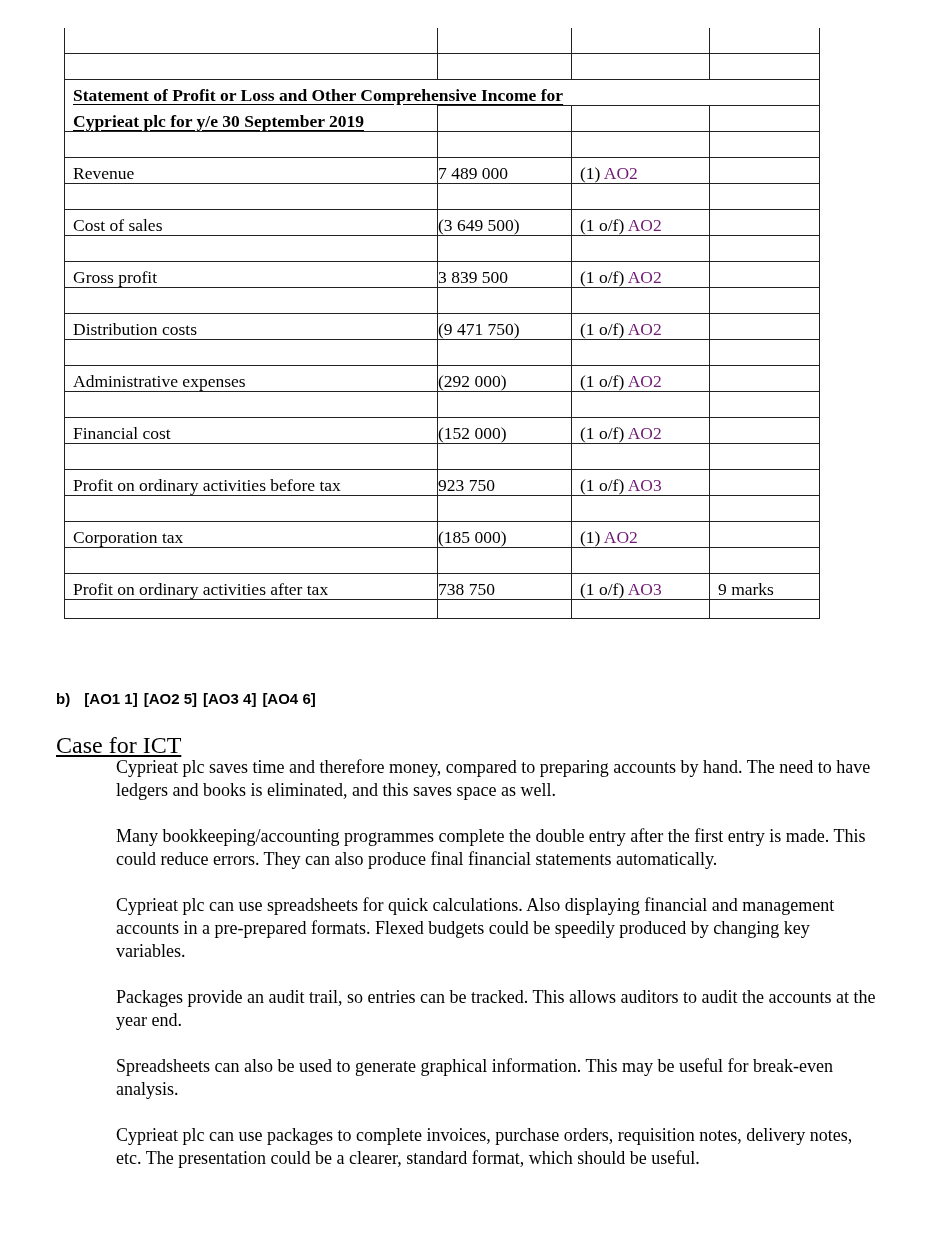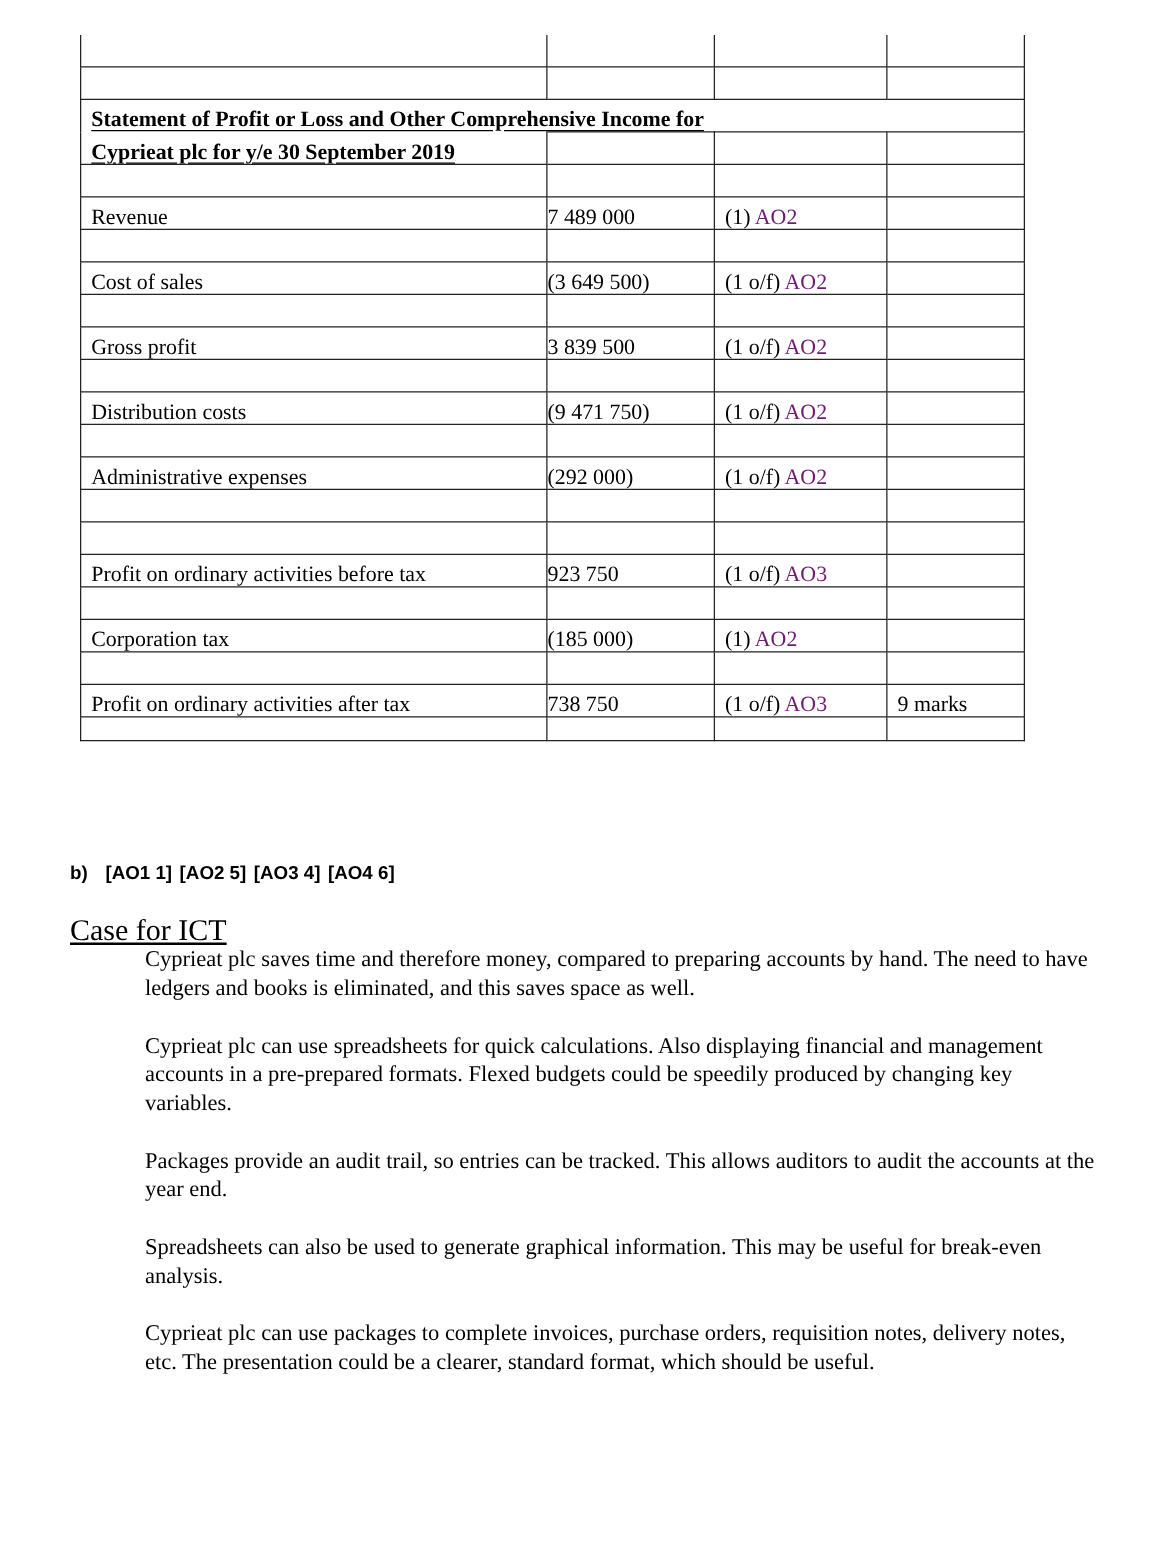--- a/index.html
+++ b/index.html
@@ -118,20 +118,26 @@
       <td></td>
     </tr>
     <tr>
         <td class="blank"></td>
         <td class="blank"></td>
         <td class="blank"></td>
         <td class="blank"></td>
       </tr>
 
     <tr>
+      <td>Financial cost</td>
+      <td class="num">(152 000)</td>
+      <td class="mark"><span>(1 o/f)</span> <span class="ao">AO2</span></td>
+      <td></td>
+    </tr>
+    <tr>
         <td class="blank"></td>
         <td class="blank"></td>
         <td class="blank"></td>
         <td class="blank"></td>
       </tr>
 
     <tr>
       <td>Profit on ordinary activities before tax</td>
       <td class="num">923 750</td>
       <td class="mark"><span>(1 o/f)</span> <span class="ao">AO3</span></td>
@@ -174,17 +180,18 @@
 
 <div class="qhead">
   <span>b)</span>
   <span style="margin-left:4px">[AO1 1]</span><span>[AO2 5]</span><span>[AO3 4]</span><span>[AO4 6]</span>
 </div>
 
 <div class="subhead">Case for ICT</div>
 
 <div class="paras">
   <p>Cyprieat plc saves time and therefore money, compared to preparing accounts by hand. The need to have ledgers and books is eliminated, and this saves space as well.</p>
+  <p>Many bookkeeping/accounting programmes complete the double entry after the first entry is made. This could reduce errors. They can also produce final financial statements automatically.</p>
   <p>Cyprieat plc can use spreadsheets for quick calculations. Also displaying financial and management accounts in a pre-prepared formats. Flexed budgets could be speedily produced by changing key variables.</p>
   <p>Packages provide an audit trail, so entries can be tracked. This allows auditors to audit the accounts at the year end.</p>
   <p>Spreadsheets can also be used to generate graphical information. This may be useful for break-even analysis.</p>
   <p>Cyprieat plc can use packages to complete invoices, purchase orders, requisition notes, delivery notes, etc. The presentation could be a clearer, standard format, which should be useful.</p>
 </div>
 
 </body></html>

